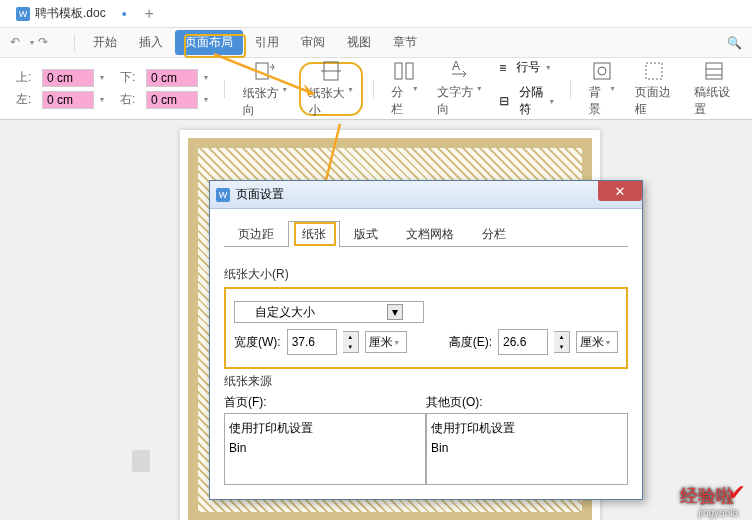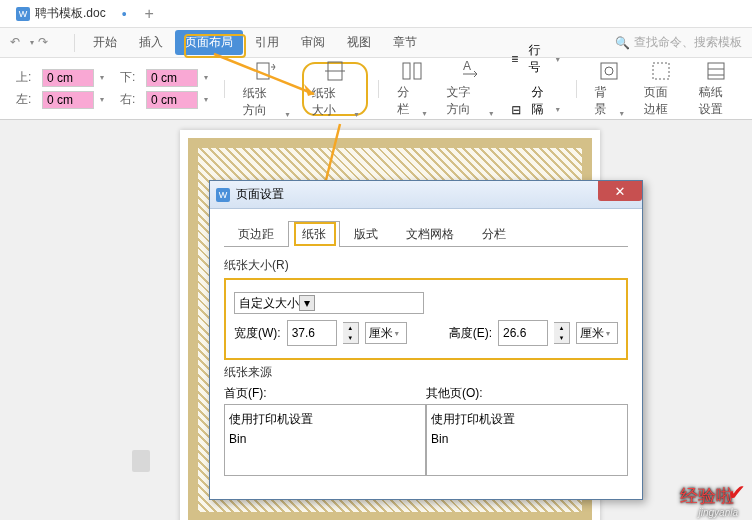--- a/index.html
+++ b/index.html
@@ -17,54 +17,54 @@
 .menu-item.active{background:#4a90d9;color:#fff;border-radius:3px;position:relative}
 .menu-hilite{position:absolute;border:2px solid #e8b020;border-radius:4px;pointer-events:none;left:184px;top:34px;width:62px;height:24px}
 .search-area{margin-left:auto;display:flex;align-items:center;color:#aaa;gap:4px}
 .ribbon{height:62px;display:flex;align-items:center;padding:4px 10px;border-bottom:1px solid #d0d0d0;background:#fff;gap:4px}
 .rb-group{display:flex;flex-direction:column;gap:4px;padding:0 6px}
 .rb-row{display:flex;align-items:center;gap:6px}
 .rb-lbl{color:#666;width:20px}
 .rb-val{width:52px;height:18px;border:1px solid #ccc;padding:0 4px;background:#f9a8d4}
 .rb-big{display:flex;flex-direction:column;align-items:center;justify-content:center;padding:2px 8px;gap:2px;color:#555;cursor:pointer;position:relative;height:54px}
 .rb-big-icon{width:26px;height:26px;display:flex;align-items:center;justify-content:center;color:#555}
-.rb-big-txt{display:flex;align-items:flex-end;gap:12px;font-size:11px}
+.rb-big-txt{display:flex;align-items:flex-start;gap:1px;font-size:11px}
 .dd{font-size:8px;color:#888}
 .rb-hilite{border:2px solid #e8b020;border-radius:13px}
 .doc-area{position:absolute;top:120px;left:0;right:0;bottom:0;background:#f0f0f0}
 .page{position:absolute;left:180px;top:10px;width:420px;height:400px;background:#fff;box-shadow:0 0 5px rgba(0,0,0,.2)}
 .page-border{position:absolute;inset:8px;border:10px solid #d4c088;background:#faf7ec}
 .page-inner{position:absolute;inset:0;background:repeating-linear-gradient(45deg,#d4c088 0 2px,transparent 2px 6px)}
 .side-icon{position:absolute;left:132px;top:330px;width:18px;height:22px;background:#d8d8d8;border-radius:2px}
 .dialog{position:absolute;left:209px;top:180px;width:434px;height:320px;background:#fff;border:1px solid #5a7ca0;box-shadow:3px 3px 8px rgba(0,0,0,.3)}
 .dlg-title{height:28px;background:linear-gradient(#eaf1fb,#d6e3f3);border-bottom:1px solid #b5c7dd;display:flex;align-items:center;padding:0 6px;position:relative}
 .dlg-w{width:14px;height:14px;background:#4a90d9;border-radius:2px;margin-right:6px;color:#fff;display:flex;align-items:center;justify-content:center;font-size:9px}
 .dlg-close{position:absolute;right:0;top:0;width:44px;height:20px;background:#c75050;color:#fff;display:flex;align-items:center;justify-content:center;border-radius:0 0 3px 3px;font-size:13px}
 .dlg-body{padding:12px 14px}
-.dlg-tabs{display:flex;border-bottom:1px solid #aaa;margin-bottom:10px}
+.dlg-tabs{display:flex;border-bottom:1px solid #aaa;margin-bottom:19px}
 .dlg-tab{padding:4px 13px;border:1px solid transparent;border-bottom:none;margin-bottom:-1px;color:#333;cursor:pointer;font-size:12px}
 .dlg-tab.active{border-color:#aaa;background:#fff}
 .tab-hilite{position:absolute;border:2px solid #e8b020;left:294px;top:222px;width:42px;height:24px;pointer-events:none}
 .field-row{display:flex;align-items:center;gap:6px;margin:6px 0}
-.dd-select{width:190px;height:22px;border:1px solid #aaa;background:#fff;display:flex;align-items:center;padding:0 4px}
+.dd-select{width:190px;height:22px;border:1px solid #aaa;background:#fff;display:flex;align-items:center;justify-content:space-between;padding:0 20px}
 .dd-btn{width:16px;height:16px;background:#e8e8e8;border:1px solid #999;display:flex;align-items:center;justify-content:center}
 .size-input{width:50px;height:22px;border:1px solid #aaa;padding:12px 4px;background:#fff}
 .spin{width:16px;height:22px;border:1px solid #aaa;border-left:none;display:flex;flex-direction:column}
 .spin div{flex:1;display:flex;align-items:center;justify-content:center;font-size:7px;background:#eee}
 .unit-dd{width:42px;height:22px;border:1px solid #aaa;display:flex;align-items:center;padding:0 3px;background:#fff;gap:2px}
 .box-hilite{border:2px solid #e8b020;padding:6px 8px;margin:4px 0}
 .src-cols{display:flex;margin-top:4px}
 .src-col{flex:1}
 .src-list{border:1px solid #aaa;height:72px;padding:4px;margin-top:2px;background:#fff}
 .src-list div{padding:2px 0}
 .arrow{position:absolute;pointer-events:none}
 .arrow-line{stroke:#f5a623;stroke-width:2.5;fill:none}
 .arrow-head{fill:#f5a623}
 .watermark{position:absolute;right:18px;bottom:12px;color:#ef4444;font-size:18px;font-weight:normal;text-shadow:0 0 4px #000,0 0 2px #000}
-.wm2{position:absolute;right:14px;bottom:2px;color:#eee;font-size:10px;font-style:italic;text-shadow:0 0 3px #000}
+.wm2{position:absolute;right:14px;bottom:2px;color:#eee;font-size:10px;text-shadow:0 0 3px #000}
 .tick{color:#e02020;font-size:22px;position:absolute;right:6px;bottom:14px}
 .sect-lbl{color:#333;margin:4px 0}
 </style>
 </head>
 <body>
 
 <div class="tab-bar">
   <div class="doc-tab">
     <span class="doc-icon">W</span>
     <span>聘书模板.doc</span>
@@ -82,21 +82,20 @@
   <span class="sep"></span>
   <span class="menu-item">开始</span>
   <span class="menu-item">插入</span>
   <span class="menu-item active">页面布局</span>
   <span class="menu-item">引用</span>
   <span class="menu-item">审阅</span>
   <span class="menu-item">视图</span>
   <span class="menu-item">章节</span>
   <div class="search-area">
     <span>🔍</span>
-    <span>查找命令、搜索模板</span>
   </div>
 </div>
 <div class="menu-hilite"></div>
 
 <div class="ribbon">
   <div class="rb-group">
     <div class="rb-row">
         <span class="rb-lbl">上:</span>
         <input class="rb-val" value="0 cm" style="">
         <span class="dd">▾</span>

